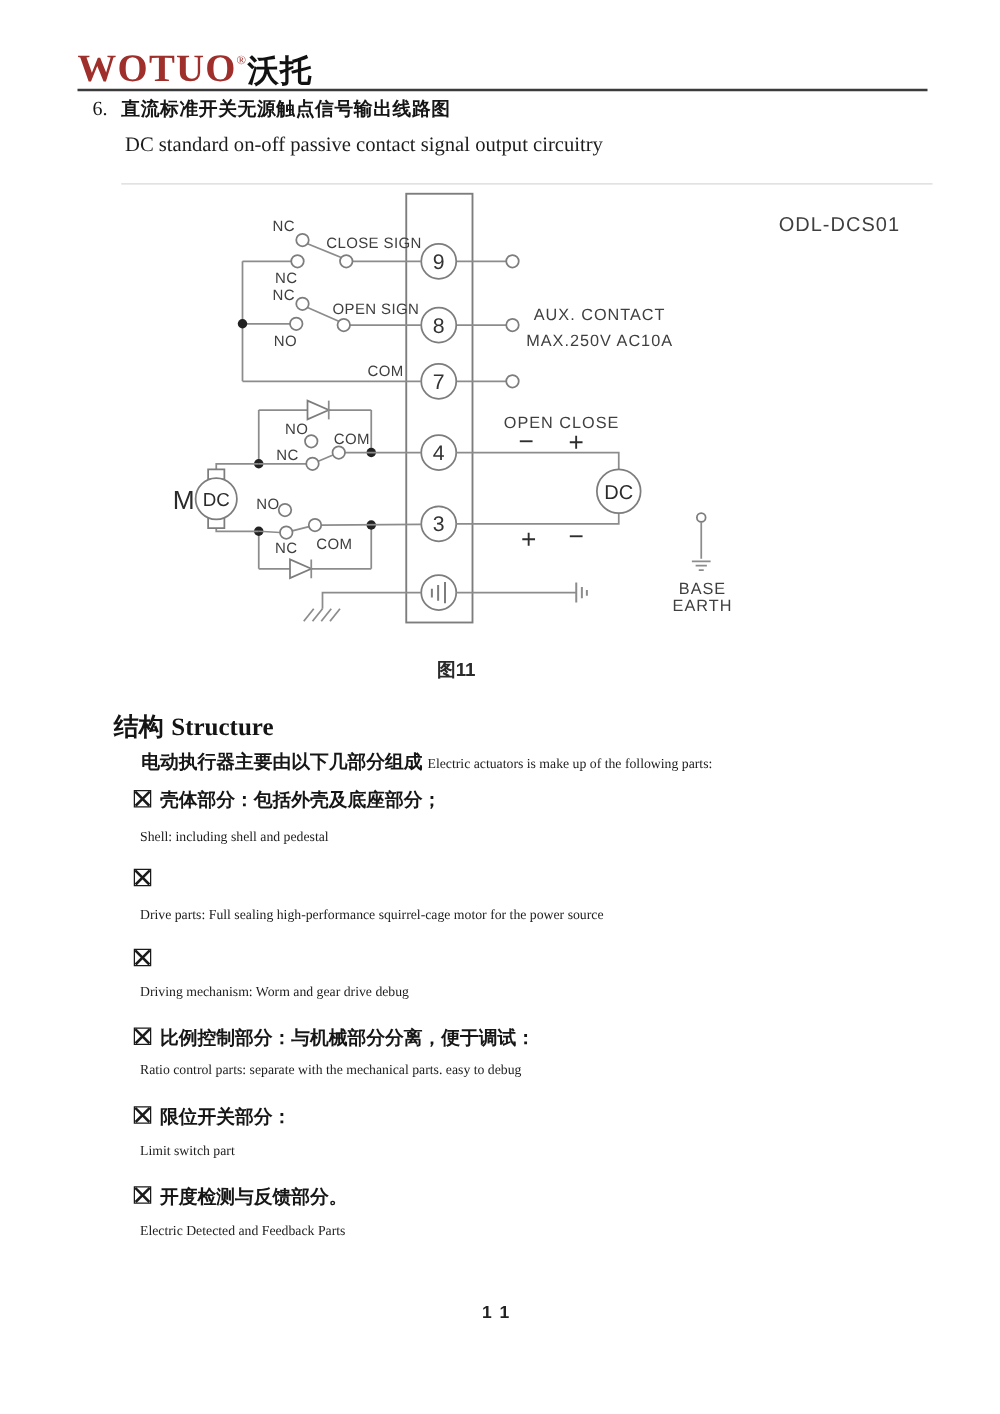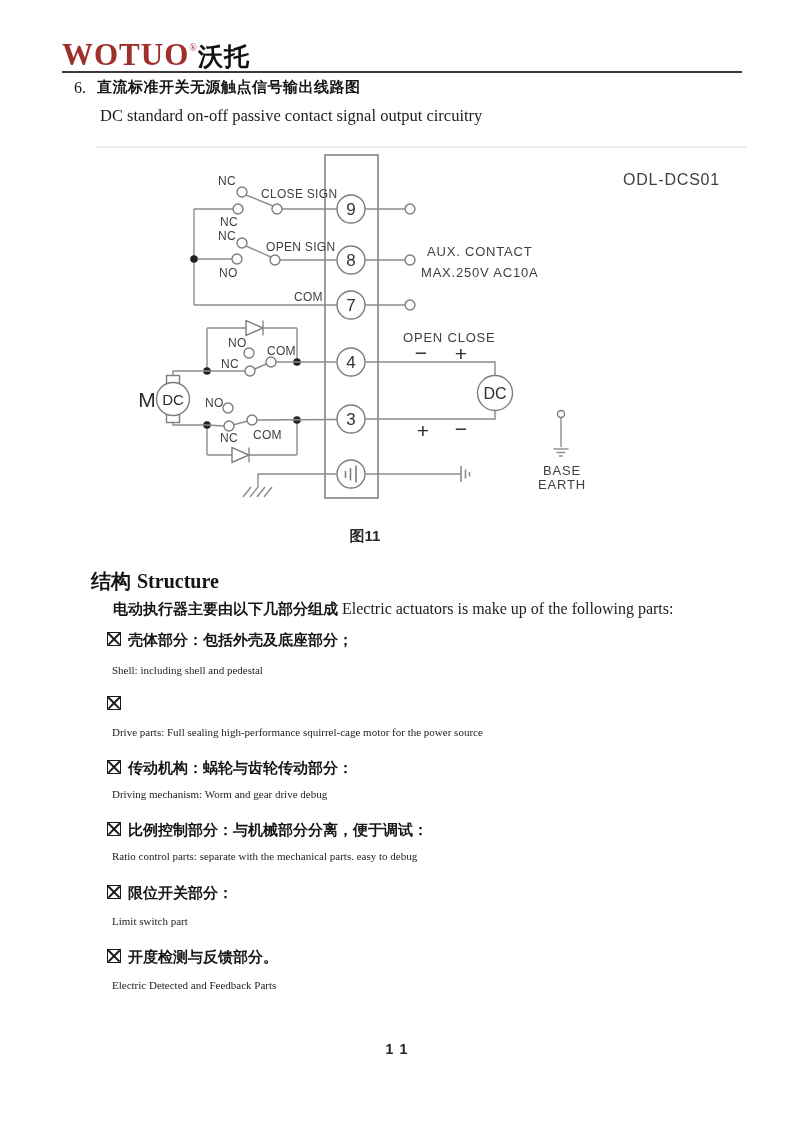--- a/index.html
+++ b/index.html
@@ -35,21 +35,21 @@
   .model { font-family:"Liberation Sans", sans-serif; font-size:16px; fill:#3f3f3f; letter-spacing:0.8px; }
   .mid { text-anchor:middle; }
 
   .fig-caption { left:310px; top:527px; width:110px; text-align:center; font-size:15px; color:#2a2a2a; font-weight:bold; }
 
   
   .structure-heading { left:91px; top:568px; font-size:20px; font-weight:bold; color:#141414; }
   .structure-heading .en { font-family:"Liberation Serif", serif; margin-left:6px; }
   .intro { left:113px; top:600px; white-space:nowrap; }
   .intro .cjk-part { font-size:15px; font-weight:bold; color:#161616; }
-  .intro .en-part { font-family:"Liberation Serif", serif; font-size:16px; color:#1d1d1d; margin-left:4px; }
+  .intro .en-part { font-family:"Liberation Serif", serif; font-size:11px; color:#1d1d1d; margin-left:4px; }
 
   .item-cjk { left:107px; font-size:15px; font-weight:bold; color:#161616; white-space:nowrap; }
   .item-en  { left:112px; font-family:"Liberation Serif", serif; font-size:11px; color:#1d1d1d; white-space:nowrap; }
 
   .cbx { display:inline-block; width:12px; height:12px; border:1.6px solid #1a1a1a; position:relative; margin-right:7px; vertical-align:-1px; }
   .cbx::before, .cbx::after { content:""; position:absolute; left:-2px; top:5.2px; width:16px; height:1.6px; background:#1a1a1a; }
   .cbx::before { transform:rotate(45deg); }
   .cbx::after  { transform:rotate(-45deg); }
 
   .page-num { left:0; top:1041px; width:800px; text-align:center; font-size:14px; font-weight:bold; letter-spacing:7px; color:#222; }
@@ -243,21 +243,21 @@
 <div class="abs intro">
   <span class="cjk-part">电动执行器主要由以下几部分组成</span><span class="en-part">Electric actuators is make up of the following parts:</span>
 </div>
 
 <div class="abs item-cjk" style="top:631px;"><span class="cbx"></span><span>壳体部分：包括外壳及底座部分；</span></div>
 <div class="abs item-en" style="top:664px;">Shell: including shell and pedestal</div>
 
 <div class="abs item-cjk" style="top:695px;"><span class="cbx"></span></div>
 <div class="abs item-en" style="top:726px;">Drive parts: Full sealing high-performance squirrel-cage motor for the power source</div>
 
-<div class="abs item-cjk" style="top:759px;"><span class="cbx"></span><span>传动机构：蜗轮与齿轮传动部分：</span></div>
+<div class="abs item-cjk" style="top:759px;"><span class="cbx"></span></div>
 <div class="abs item-en" style="top:788px;">Driving mechanism: Worm and gear drive debug</div>
 
 <div class="abs item-cjk" style="top:821px;"><span class="cbx"></span><span>比例控制部分：与机械部分分离，便于调试：</span></div>
 <div class="abs item-en" style="top:850px;">Ratio control parts: separate with the mechanical parts. easy to debug</div>
 
 <div class="abs item-cjk" style="top:884px;"><span class="cbx"></span><span>限位开关部分：</span></div>
 <div class="abs item-en" style="top:915px;">Limit switch part</div>
 
 <div class="abs item-cjk" style="top:948px;"><span class="cbx"></span><span>开度检测与反馈部分。</span></div>
 <div class="abs item-en" style="top:979px;">Electric Detected and Feedback Parts</div>

